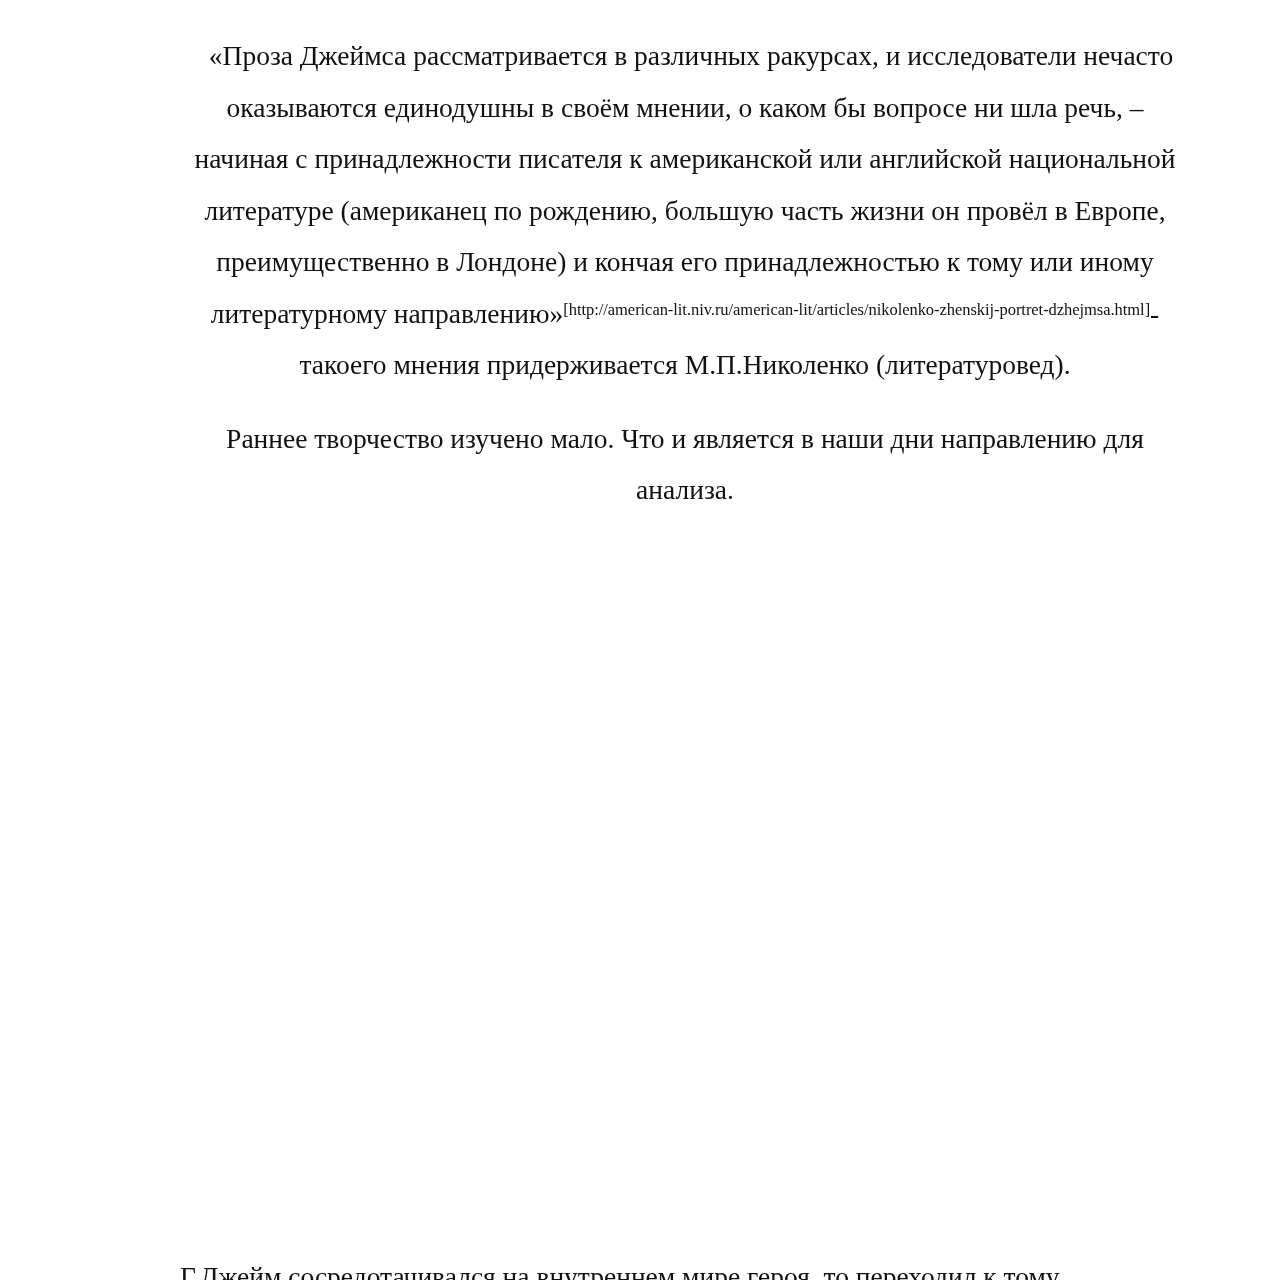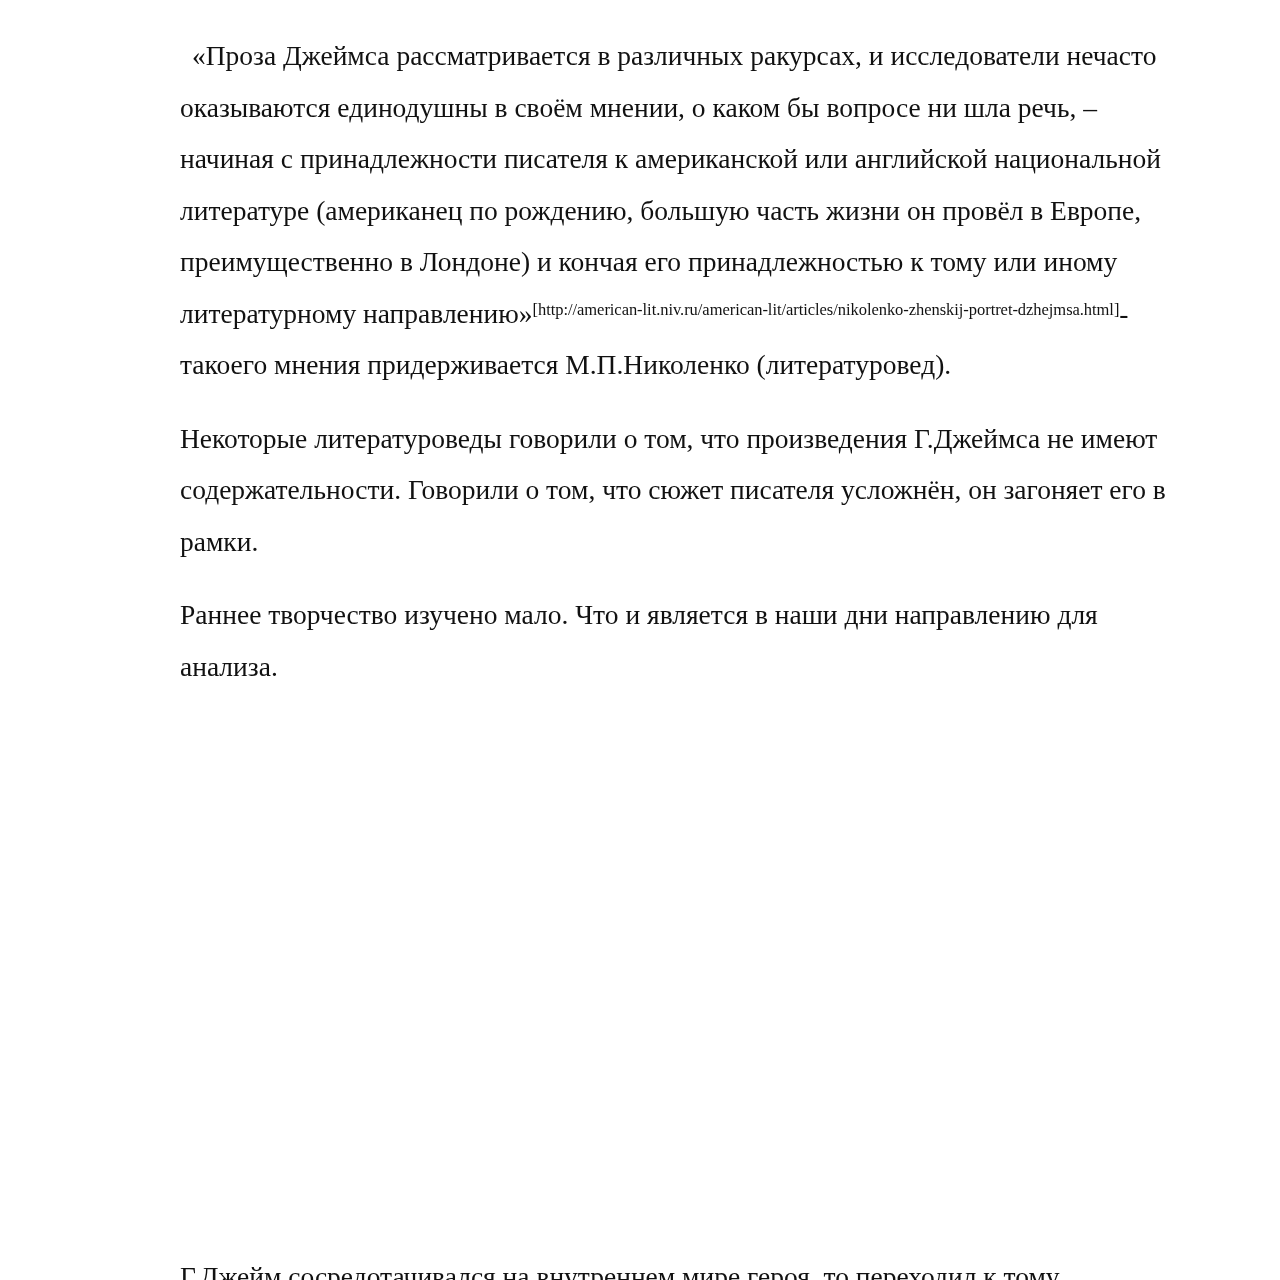--- a/index.html
+++ b/index.html
@@ -24,21 +24,21 @@
   }
   .body-column {
     position: absolute;
     left: 180px;
     top: 0;
     width: 1010px;
   }
   .para {
     font-size: 27.5px;
     line-height: 51.5px;
-    text-align: left;
+    text-align: center;
     color: #111111;
     margin: 0;
     -webkit-font-smoothing: antialiased;
   }
   .para + .para {
     margin-top: 22px;
   }
   .para-quote {
     margin-top: 30px;
     text-indent: 12px;
@@ -69,21 +69,20 @@
 </head>
 <body>
 
 <div class="page">
 
   <div class="body-column">
 
     <p class="para para-quote"><span>«Проза Джеймса рассматривается в различных ракурсах, и исследователи нечасто оказываются единодушны в своём мнении, о каком бы вопросе ни шла речь, – начиная с принадлежности писателя к американской или английской национальной литературе (американец по рождению, большую часть жизни он провёл в Европе, преимущественно в Лондоне) и кончая его принадлежностью к тому или иному литературному направлению»</span><span class="footnote-ref">[http://american-lit.niv.ru/american-lit/articles/nikolenko-zhenskij-portret-dzhejmsa.html]</span><span class="footnote-tail">- такоего мнения придерживается М.П.Николенко (литературовед).</span></p>
 
 
-    <p class="para">Некоторые литературоведы говорили о том, что произведения Г.Джеймса не имеют содержательности. Говорили о том, что сюжет писателя усложнён, он загоняет его в рамки.</p>
 
 
     <p class="para">Раннее творчество изучено мало. Что и является в наши дни направлению для анализа.</p>
 
 
   </div>
 
   <div class="clipped-line">Г.Джейм сосредотачивался на внутреннем мире героя, то переходил к тому,</div>
 
 </div>

